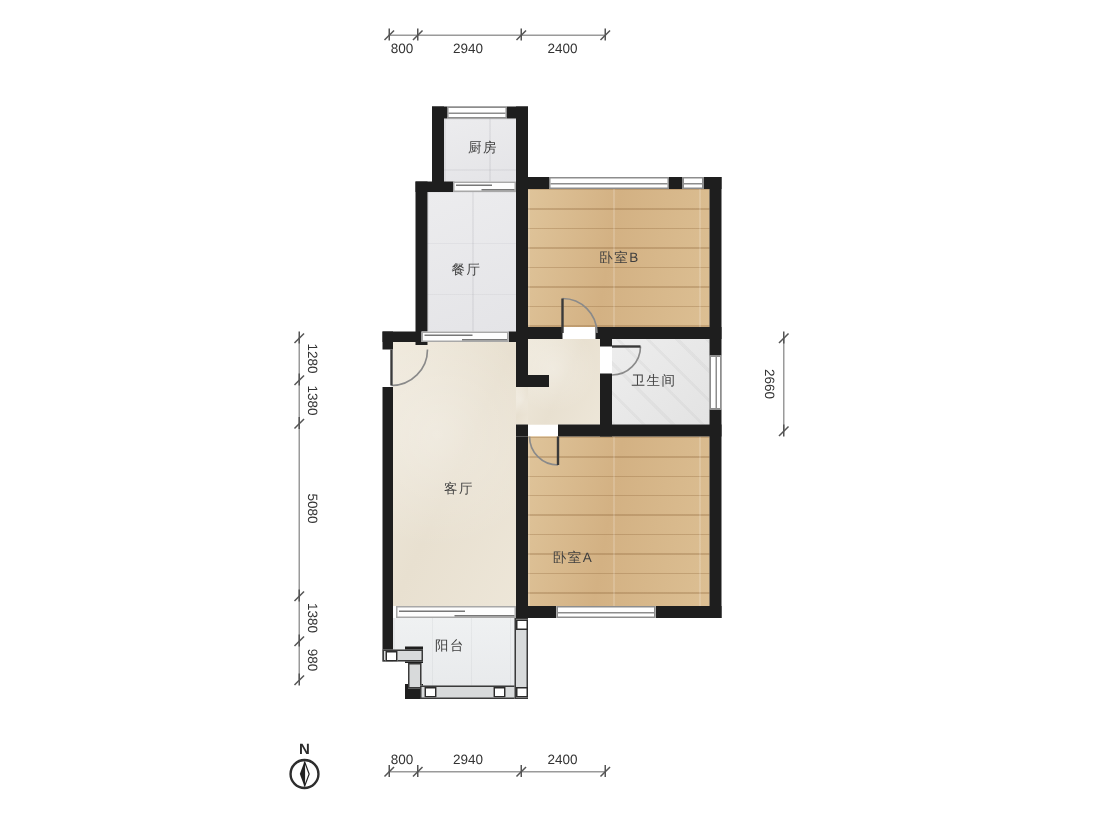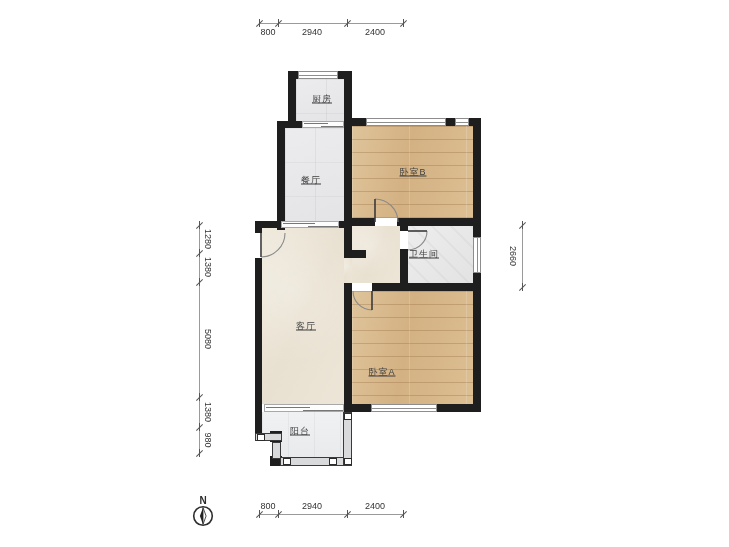--- a/index.html
+++ b/index.html
@@ -27,21 +27,21 @@
     background-image:repeating-linear-gradient(to right, rgba(130,135,140,.09) 0 1px, transparent 1px 26px),
       linear-gradient(180deg,#eff1f2,#e8eaec);}
   .win-h,.win-v{position:absolute;background:#fff;border:1px solid #8d8d8d;box-sizing:border-box;}
   .win-h::after{content:"";position:absolute;left:0;right:0;top:50%;height:1px;background:#8d8d8d;}
   .win-v::after{content:"";position:absolute;top:0;bottom:0;left:50%;width:1px;background:#8d8d8d;}
   .slide{position:absolute;background:#fdfdfd;border:1px solid #a8a8a8;box-sizing:border-box;}
   .sp{position:absolute;height:1px;background:#777;}
   .rail{position:absolute;background:#d8dadb;border:1px solid #3a3a3a;box-sizing:border-box;}
   .post{position:absolute;width:8px;height:7px;background:#fff;border:1px solid #2c2c2c;box-sizing:border-box;}
   .lbl{position:absolute;transform:translate(-50%,-50%);font-size:9px;color:#3f3f3f;
-       letter-spacing:1px;white-space:nowrap;text-decoration:underline;}
+       letter-spacing:1px;white-space:nowrap;}
   .dl-h{position:absolute;height:1px;background:#9a9a9a;}
   .dl-v{position:absolute;width:1px;background:#9a9a9a;}
   .tick{position:absolute;width:0;height:0;}
   .tick::before{content:"";position:absolute;left:-0.5px;top:-4px;width:1px;height:8px;background:#555;}
   .tick::after{content:"";position:absolute;left:-4.5px;top:-0.5px;width:9px;height:1px;background:#555;
        transform:rotate(-45deg);}
   .dtx{position:absolute;font-size:9px;color:#333;transform:translateX(-50%);white-space:nowrap;}
   .dtx-v{position:absolute;font-size:9px;color:#333;writing-mode:vertical-rl;
        transform:translate(-50%,-50%);white-space:nowrap;}
   .north-n{position:absolute;transform:translate(-50%,-50%);font-size:10px;font-weight:700;color:#2b2b2b;}
@@ -128,21 +128,21 @@
     <path d="M372,310 A19,19 0 0 1 353,291" fill="none" stroke="#8a8a8a" stroke-width="1.1"></path>
     <line x1="372" y1="291" x2="372" y2="310" stroke="#3a3a3a" stroke-width="1.6"></line>
 
     <path d="M261,257 A24,24 0 0 0 285,233" fill="none" stroke="#8a8a8a" stroke-width="1.1"></path>
     <line x1="261" y1="233" x2="261" y2="257" stroke="#3a3a3a" stroke-width="1.6"></line>
   </svg>
 
   <div class="lbl" style="left:322px;top:99px">厨房</div>
   <div class="lbl" style="left:311px;top:180px">餐厅</div>
   <div class="lbl" style="left:413px;top:172px">卧室B</div>
-  <div class="lbl" style="left:424px;top:254px">卫生间</div>
+  <div class="lbl" style="left:436px;top:254px">卫生间</div>
   <div class="lbl" style="left:306px;top:326px">客厅</div>
   <div class="lbl" style="left:382px;top:372px">卧室A</div>
   <div class="lbl" style="left:300px;top:431px">阳台</div>
 
   <div class="dl-h" style="left:259px;top:23px;width:144px"></div>
   <span class="tick" style="left:259px;top:23px"></span>
   <span class="tick" style="left:278px;top:23px"></span>
   <span class="tick" style="left:347px;top:23px"></span>
   <span class="tick" style="left:403px;top:23px"></span>
   <div class="dtx" style="left:268px;top:27px">800</div>

